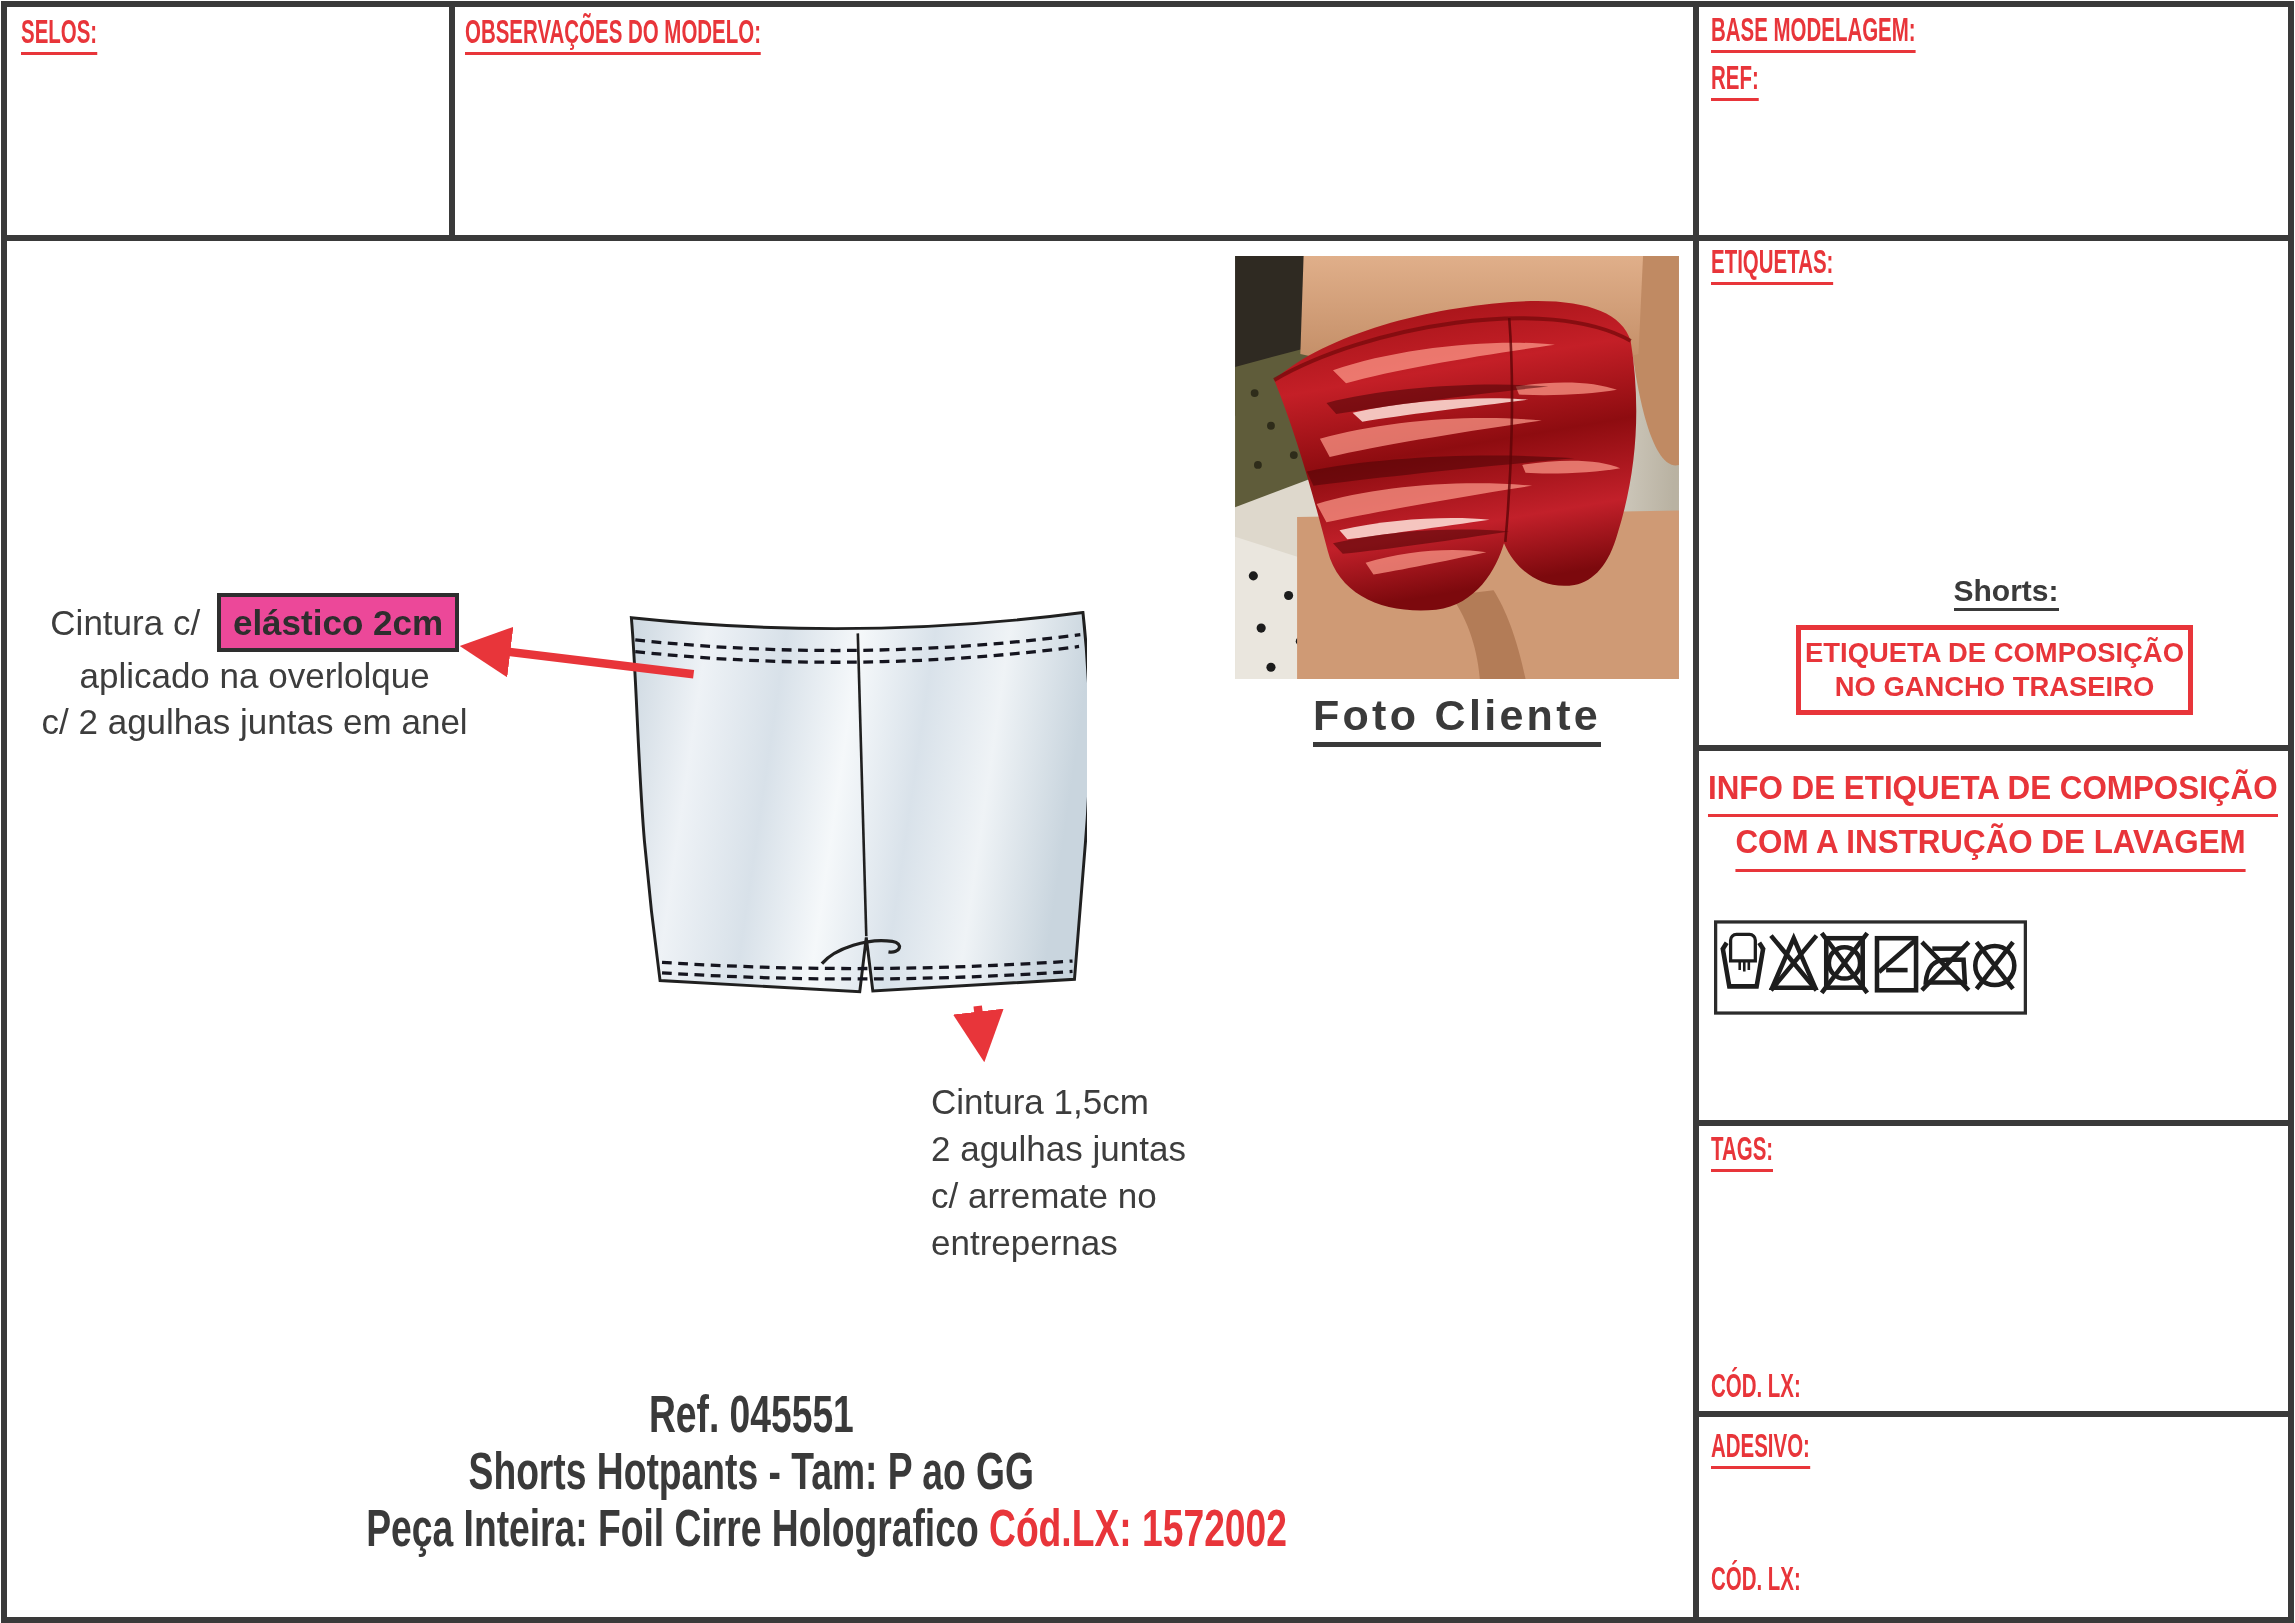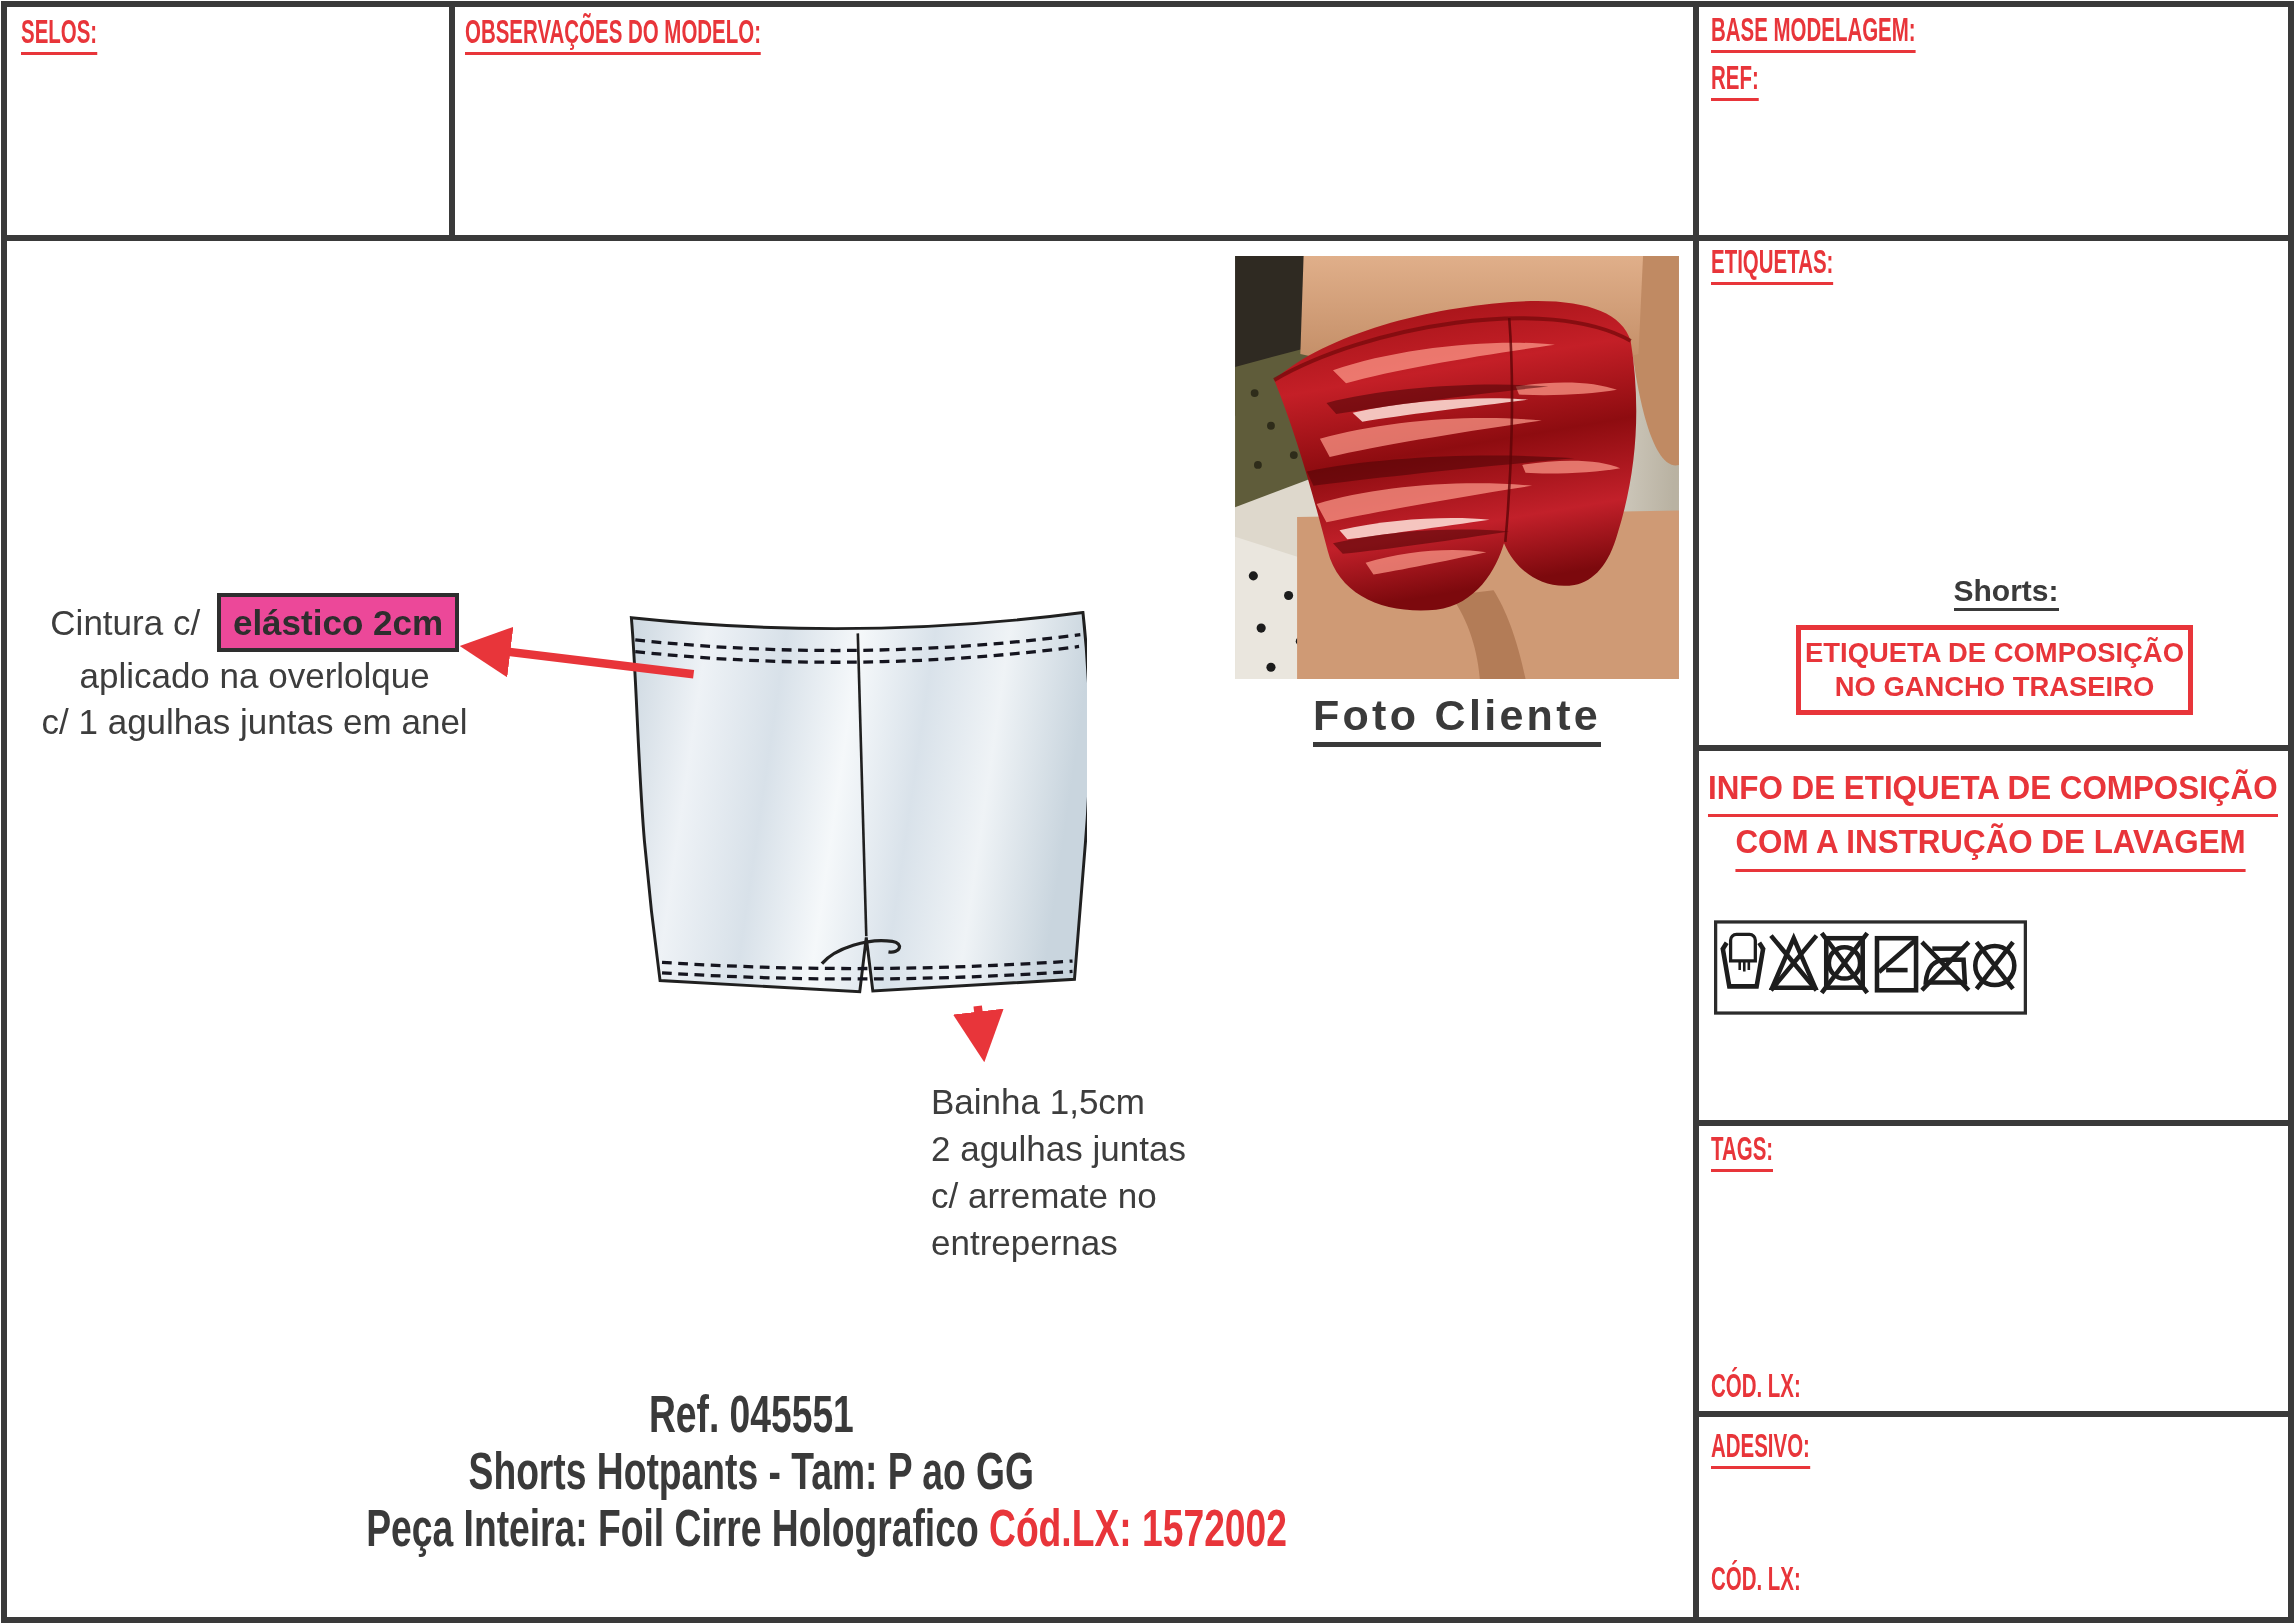--- a/index.html
+++ b/index.html
@@ -110,25 +110,25 @@
       </g>
     </g>
   </svg>
 
   <div class="note" style="left:19.6px;top:592px;width:470px;text-align:center;">
     <div style="display:flex;align-items:center;justify-content:center;gap:17px;height:61px;">
       <span>Cintura c/</span>
       <span class="chip">elástico 2cm</span>
     </div>
     <div>aplicado na overlolque</div>
-    <div>c/ 1 agulhas juntas em anel</div>
+    <div>c/ 2 agulhas juntas em anel</div>
   </div>
 
   <div class="note" style="left:931px;top:1078px;line-height:47px;text-align:left;">
-    <div>Bainha 1,5cm</div>
+    <div>Cintura 1,5cm</div>
     <div>2 agulhas juntas</div>
     <div>c/ arremate no</div>
     <div>entrepernas</div>
   </div>
 
   <svg class="abs" style="left:626px;top:606px;" width="461" height="402" viewBox="0 0 706 616">
     <defs>
       <linearGradient id="fillG" x1="0" y1="0" x2="1" y2="0.12">
         <stop offset="0" stop-color="#ccd7e0"></stop>
         <stop offset="0.17" stop-color="#eef2f6"></stop>

